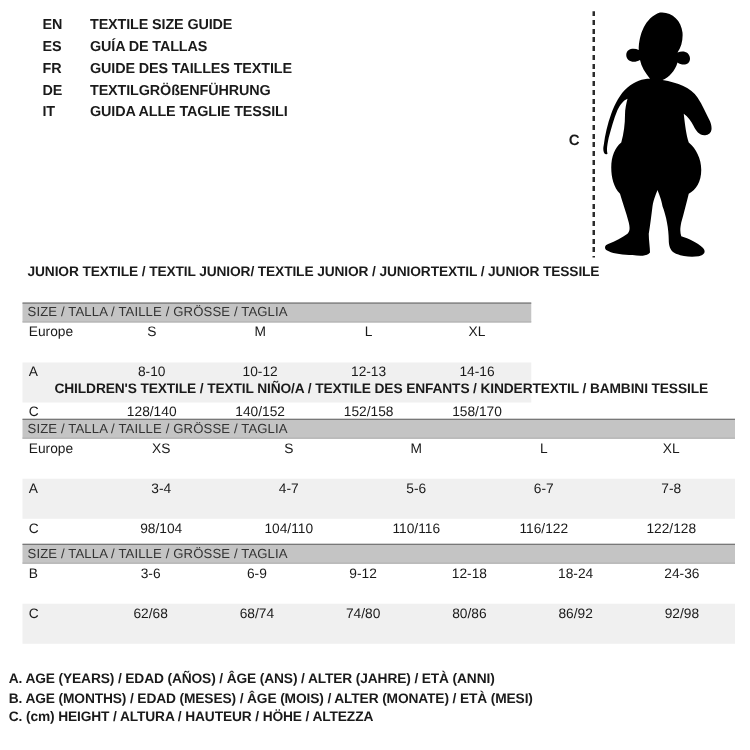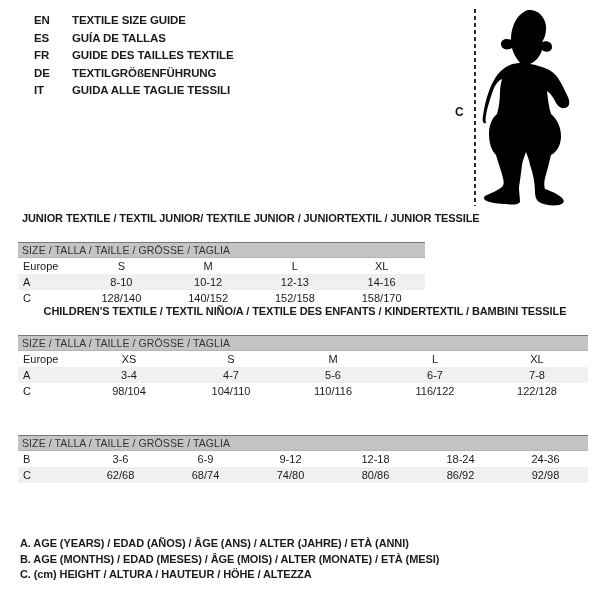--- a/index.html
+++ b/index.html
@@ -33,27 +33,27 @@
   .sec-title{font-weight:bold;font-size:11px;line-height:15px;padding-left:4px;letter-spacing:-0.1px;white-space:nowrap;text-align:center;}
   .sec0 .titles,.sec1 .titles{margin-bottom:16px;}
   .sec2 .titles{margin-bottom:15px;}
   .band{
     background:var(--band,#c4c4c4);
     border-top:1px solid var(--band-top,#787878);
     border-bottom:1px solid var(--band-bottom,#b4b4b4);
     height:14px;line-height:14px;font-size:10.5px;color:#333333;padding-left:4px;
     letter-spacing:0.1px;
   }
-  .trow{display:flex;height:16px;line-height:16px;font-size:11px;}
+  .trow{display:flex;height:32px;line-height:16px;font-size:11px;}
   .trow.shaded{background:var(--row-shaded,#f0f0f0);}
   .tlabel{flex:0 0 55px;width:55px;padding-left:5px;}
   .tcell{flex:1;text-align:center;}
 
   
-  .footnotes{position:absolute;left:20px;top:536px;}
+  .footnotes{position:absolute;left:7px;top:536px;}
   .footnote{font-weight:bold;font-size:11px;line-height:15.5px;letter-spacing:-0.1px;white-space:nowrap;}
 </style>
 </head>
 <body style="--text: #1a1a1a; --band: #c4c4c4; --band-top: #787878; --band-bottom: #b4b4b4; --row-shaded: #f0f0f0;">
 
 <div class="page">
 
   <div class="lang-list" id="langList">
       <div class="lang-row">
         <span class="lang-code">EN</span>

